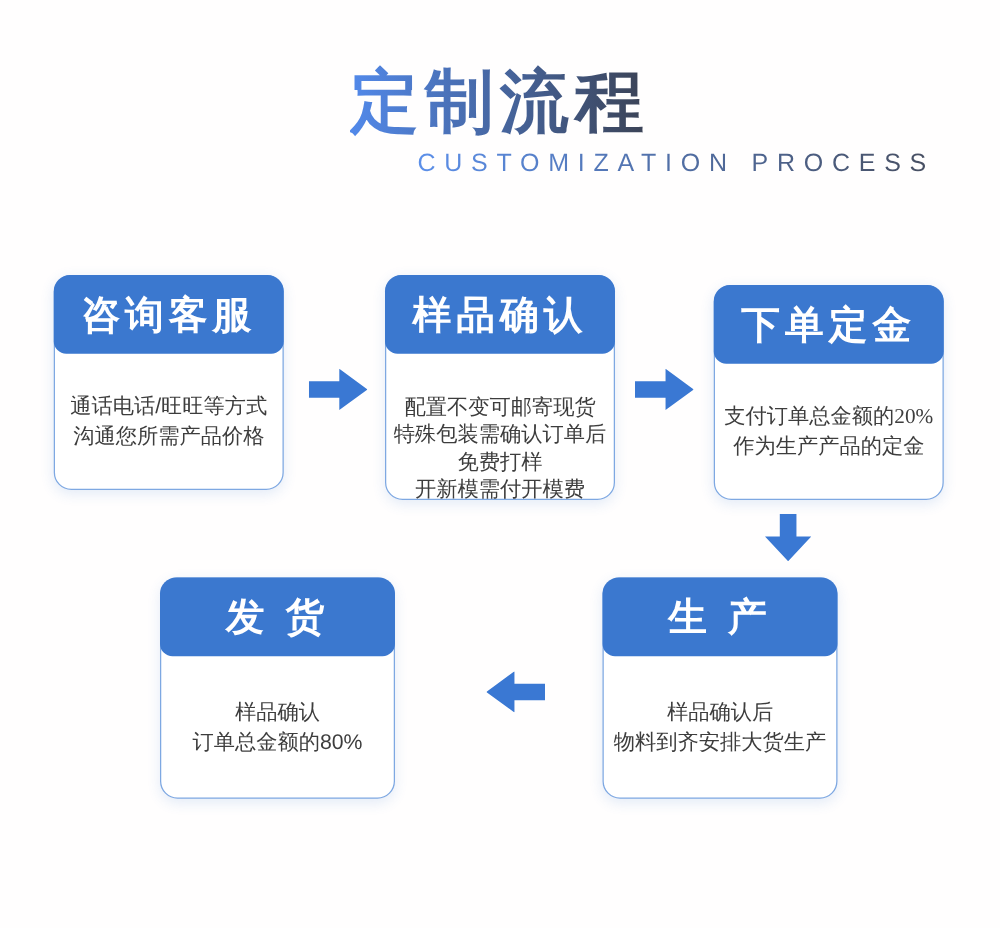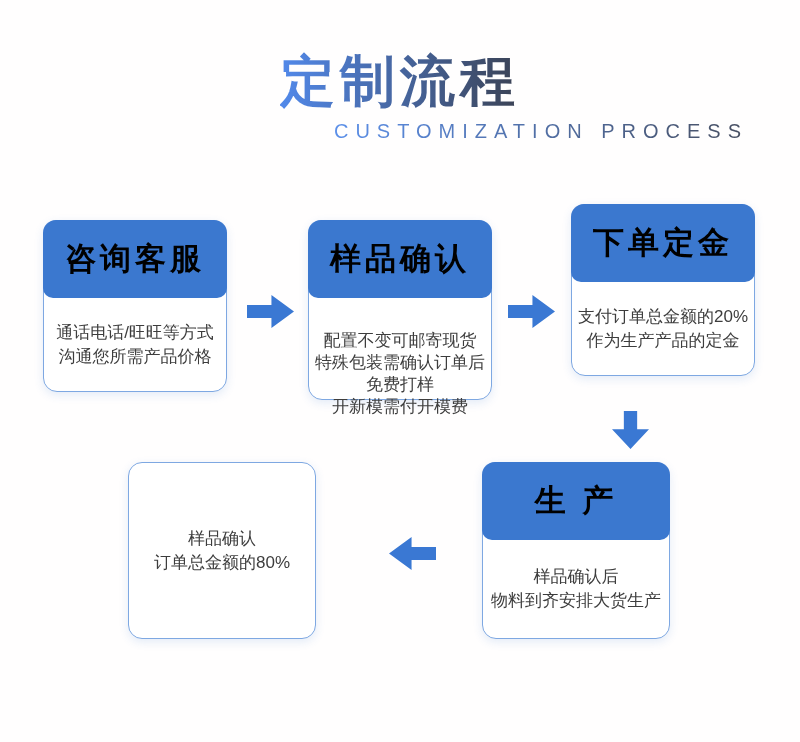--- a/index.html
+++ b/index.html
@@ -55,25 +55,25 @@
     background:#ffffff;
     border:1px solid var(--box-border-blue);
     border-radius:14px;
     box-shadow:0 3px 10px rgba(59,120,207,0.14);
     display:flex;
     flex-direction:column;
     overflow:visible;
   }
   .box-header{
     margin:-1px -1px 0 -1px;
-    height:78px;
+    height:63px;
     flex:0 0 auto;
     background:var(--step-header-blue);
     border-radius:13px 13px 10px 10px;
-    color:#000000;
+    color:#ffffff;
     font-size:31px;
     font-weight:bold;
     letter-spacing:4px;
     display:flex;
     align-items:center;
     justify-content:center;
   }
   .box-body{
     flex:1;
     display:flex;
@@ -83,21 +83,21 @@
     text-align:center;
     color:var(--body-text);
     font-size:17px;
     line-height:24px;
     padding:4px 2px;
   }
   .box-body.tight{line-height:22px;font-size:17px;}
 
   .box-consult {left:43px; top:204px; width:184px; height:172px;}
   .box-sample  {left:308px;top:204px; width:184px; height:180px;gap:28px;}
-  .box-deposit {left:571px;top:188px; width:184px; height:172px;}
+  .box-deposit {left:571px;top:212px; width:184px; height:172px;font-family:Liberation Serif, serif;}
   .box-produce {left:482px;top:446px; width:188px; height:177px;}
   .box-ship    {left:128px;top:446px; width:188px; height:177px;}
 
   
   .arrow{position:absolute;background:var(--arrow-blue);}
   .arrow-right{clip-path:polygon(0 30%,52% 30%,52% 0,100% 50%,52% 100%,52% 70%,0 70%);}
   .arrow-left {clip-path:polygon(100% 30%,48% 30%,48% 0,0 50%,48% 100%,48% 70%,100% 70%);}
   .arrow-down {clip-path:polygon(32% 0,68% 0,68% 48%,100% 48%,50% 100%,0 48%,32% 48%);}
   .a1{left:247px;top:279px;width:47px;height:33px;}
   .a2{left:508px;top:279px;width:47px;height:33px;}
@@ -144,20 +144,21 @@
 
   <div class="flow-box box-produce">
     <div class="box-header">生 产</div>
     <div class="box-body">
       <div class="line">样品确认后</div>
       <div class="line">物料到齐安排大货生产</div>
     </div>
   </div>
 
   <div class="flow-box box-ship">
+    <div class="box-header">发 货</div>
     <div class="box-body">
       <div class="line">样品确认</div>
       <div class="line">订单总金额的80%</div>
     </div>
   </div>
 
   <div class="arrow arrow-right a1"></div>
   <div class="arrow arrow-right a2"></div>
   <div class="arrow arrow-down a3"></div>
   <div class="arrow arrow-left a4"></div>

